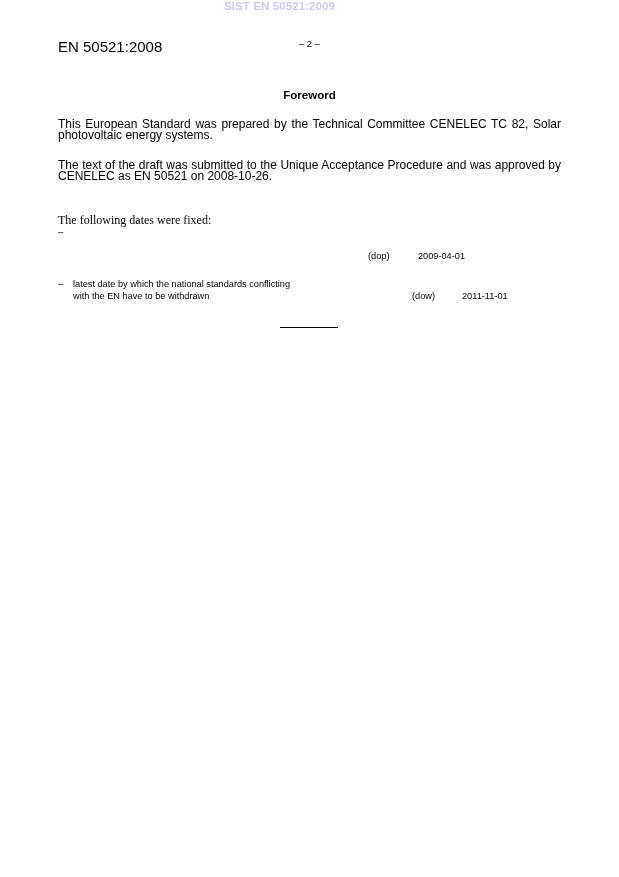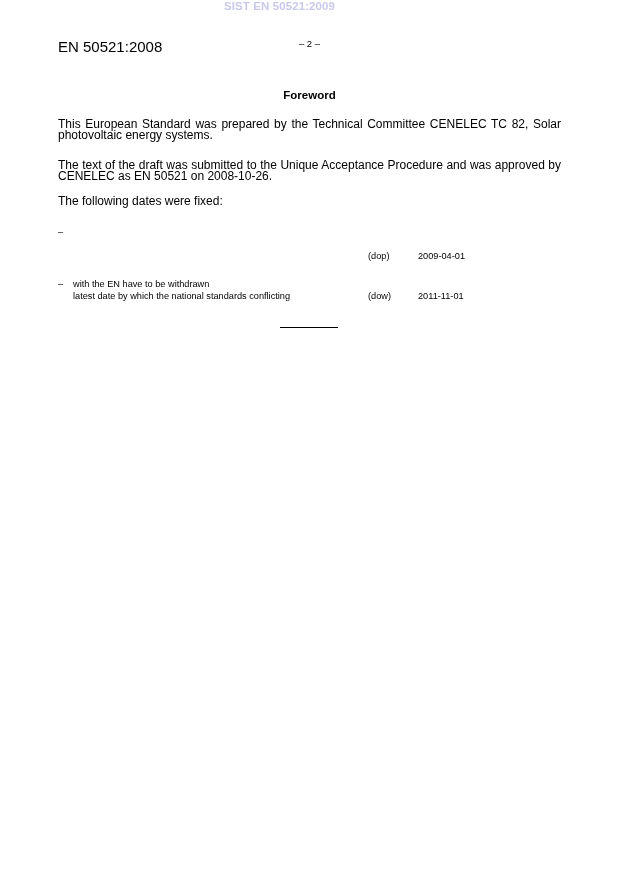--- a/index.html
+++ b/index.html
@@ -16,30 +16,30 @@
     .title {
       position: absolute; top: 89px; left: 0; width: 619px; text-align: center;
       font-weight: bold; font-size: 11.5px;
     }
     .para {
       position: absolute; left: 58px; width: 503px; font-size: 12px; line-height: 11px;
       text-align: justify;
     }
     .p1 { top: 119px; }
     .p2 { top: 160px; }
-    .p3 { top: 196px; }
+    .p3 { top: 215px; font-family: Liberation Serif, serif; }
     .item { position: absolute; left: 58px; width: 503px; font-size: 9.2px; line-height: 12px; }
     .item .dash { position: absolute; left: 0; top: 0; }
     .item .text { position: absolute; left: 15px; top: 0; width: 280px; }
     .item .abbr { position: absolute; left: 310px; text-align: right; }
     .item .date { position: absolute; left: 360px; }
     .i1 { top: 226px; height: 40px; }
     .i1 .abbr, .i1 .date { top: 24px; }
     .i2 { top: 278px; height: 28px; }
-    .i2 .abbr, .i2 .date { top: 12px; }
+    .i2 .abbr, .i2 .date { top: 12px; margin-left: 44px; }
     .rule {
       position: absolute; top: 327px; left: 280px; width: 58px; height: 0;
       border-top: 1px solid #000;
     }
   </style>
 </head>
 <body>
 
 <div class="watermark">SIST EN 50521:2009</div>
 
@@ -54,20 +54,20 @@
 
 <div class="item i1">
   <span class="dash">–</span>
   <span class="abbr">(dop)</span>
   <span class="date">2009-04-01</span>
 </div>
 
 <div class="item i2">
   <span class="dash">–</span>
   <div class="text">
+    <div>latest date by which the national standards conflicting</div>
     <div>with the EN have to be withdrawn</div>
-    <div>latest date by which the national standards conflicting</div>
   </div>
   <span class="abbr">(dow)</span>
   <span class="date">2011-11-01</span>
 </div>
 
 <div class="rule"></div>
 
 </body></html>

